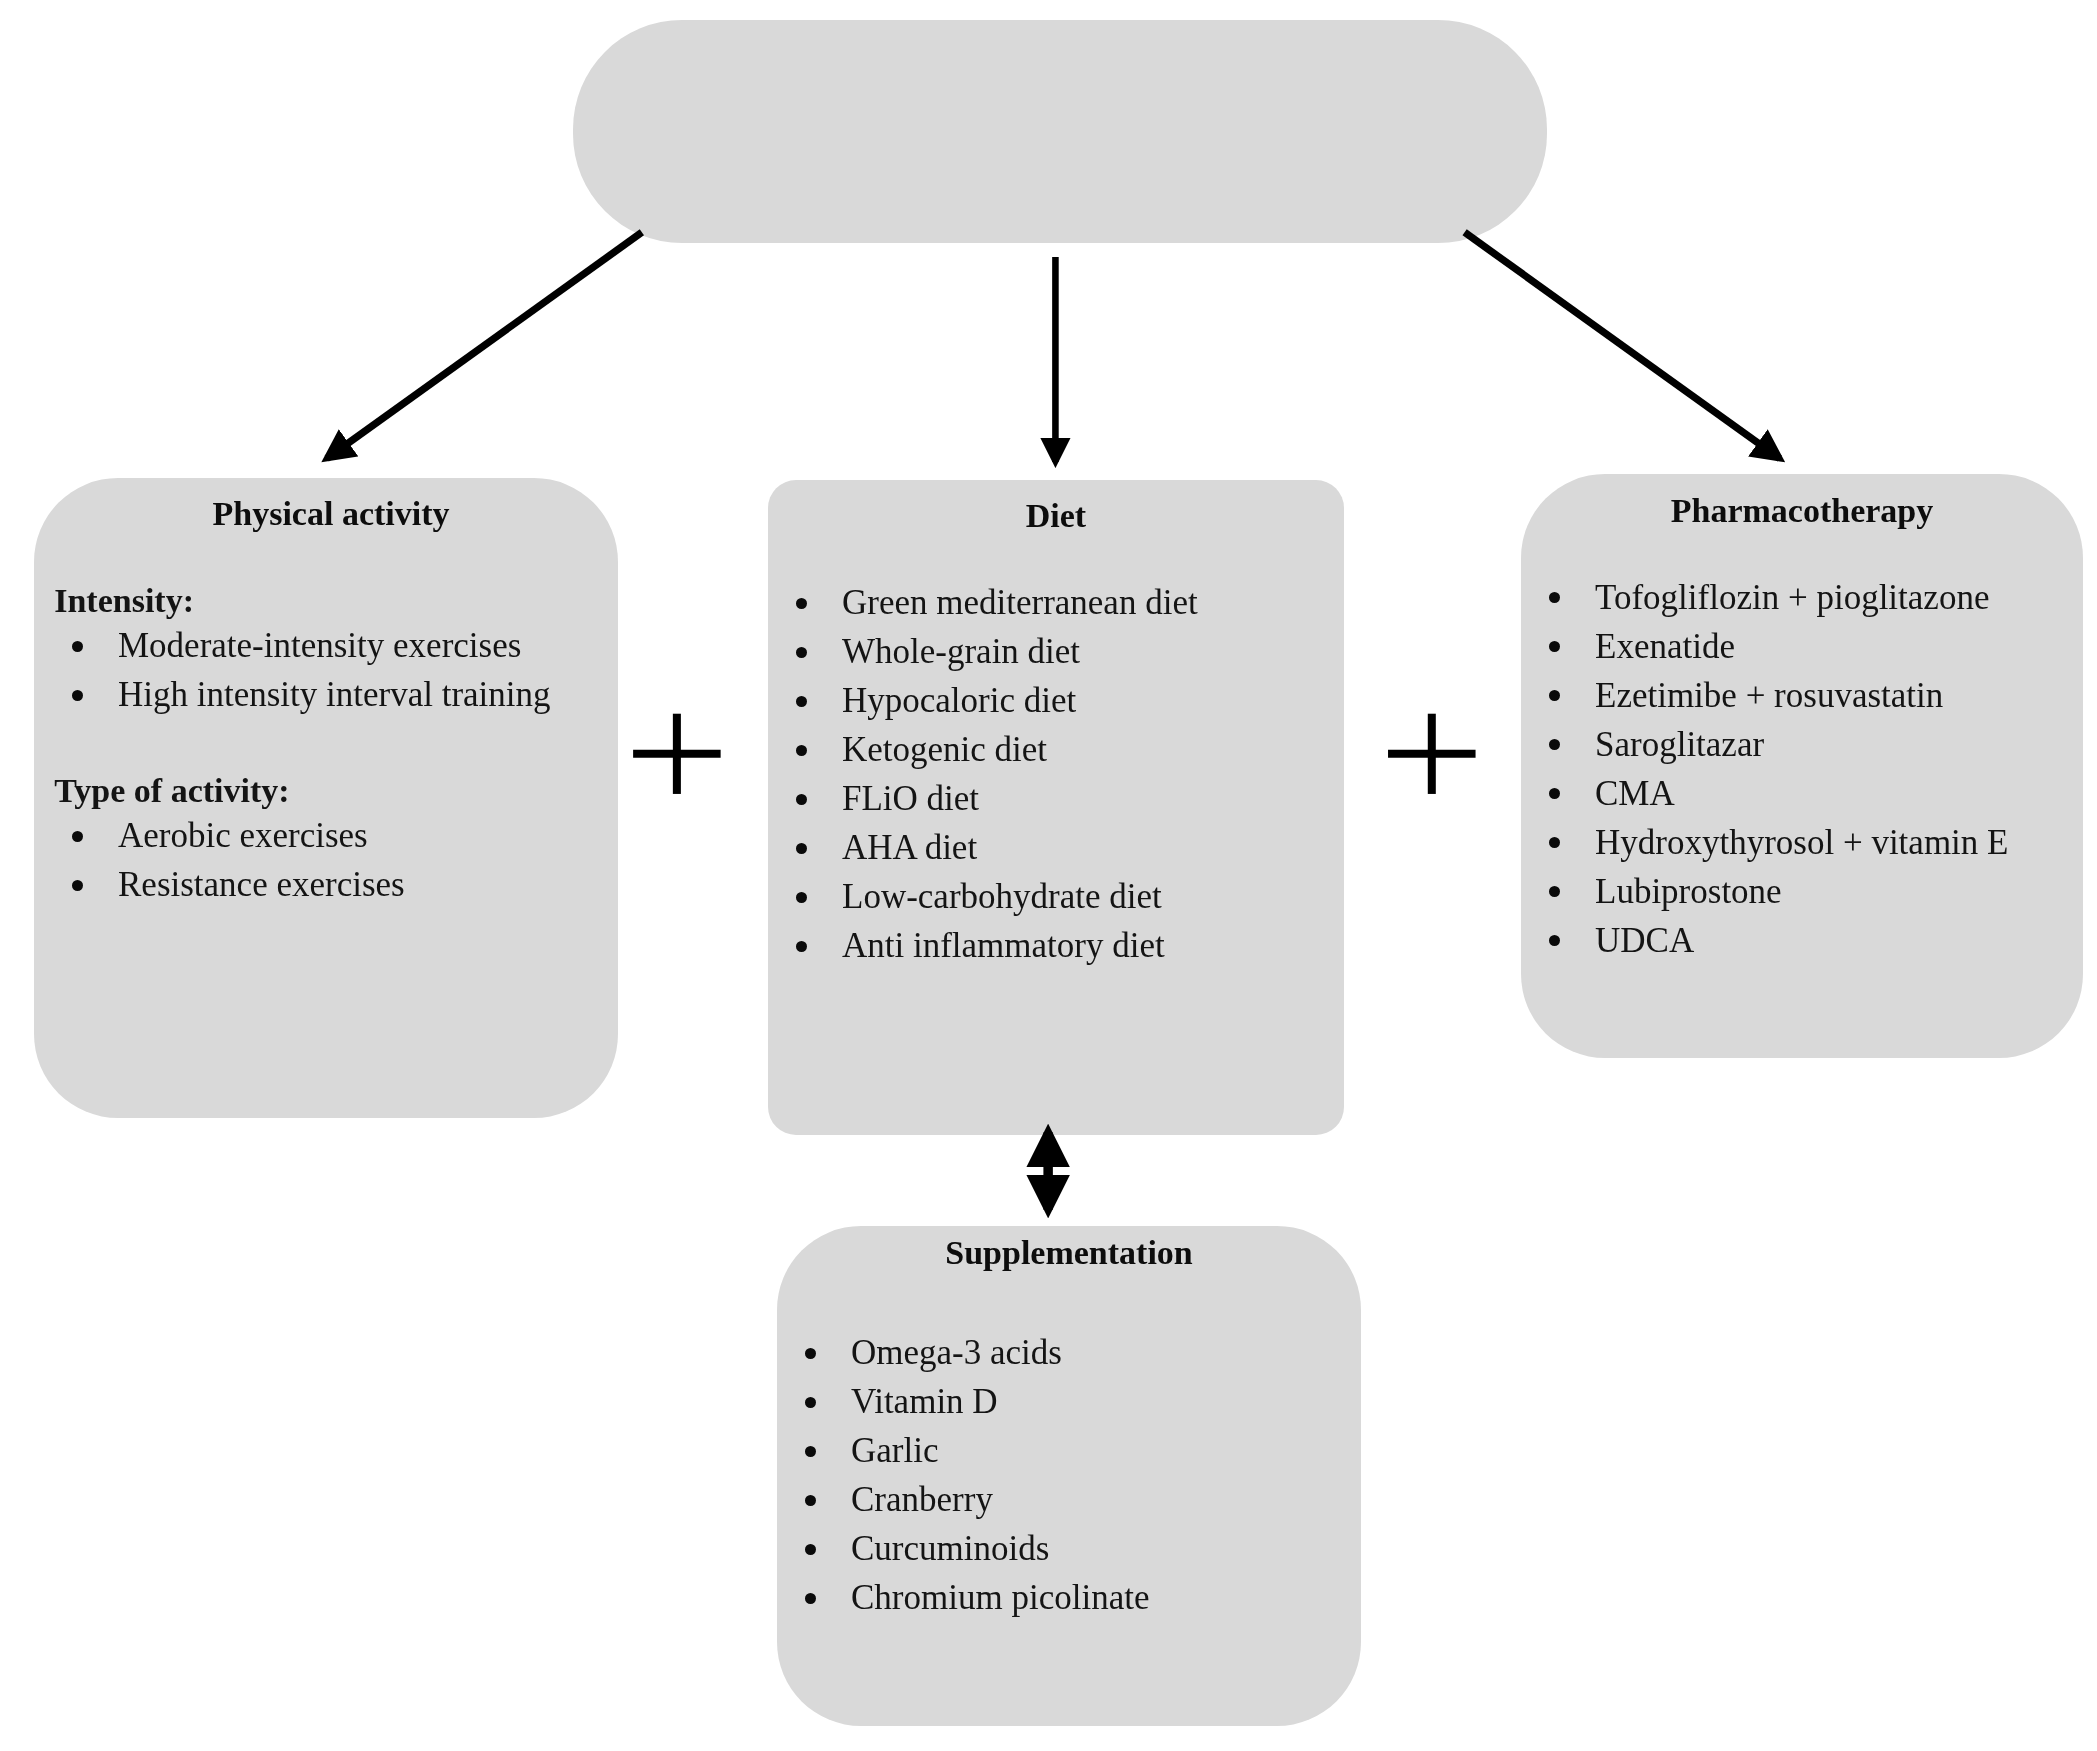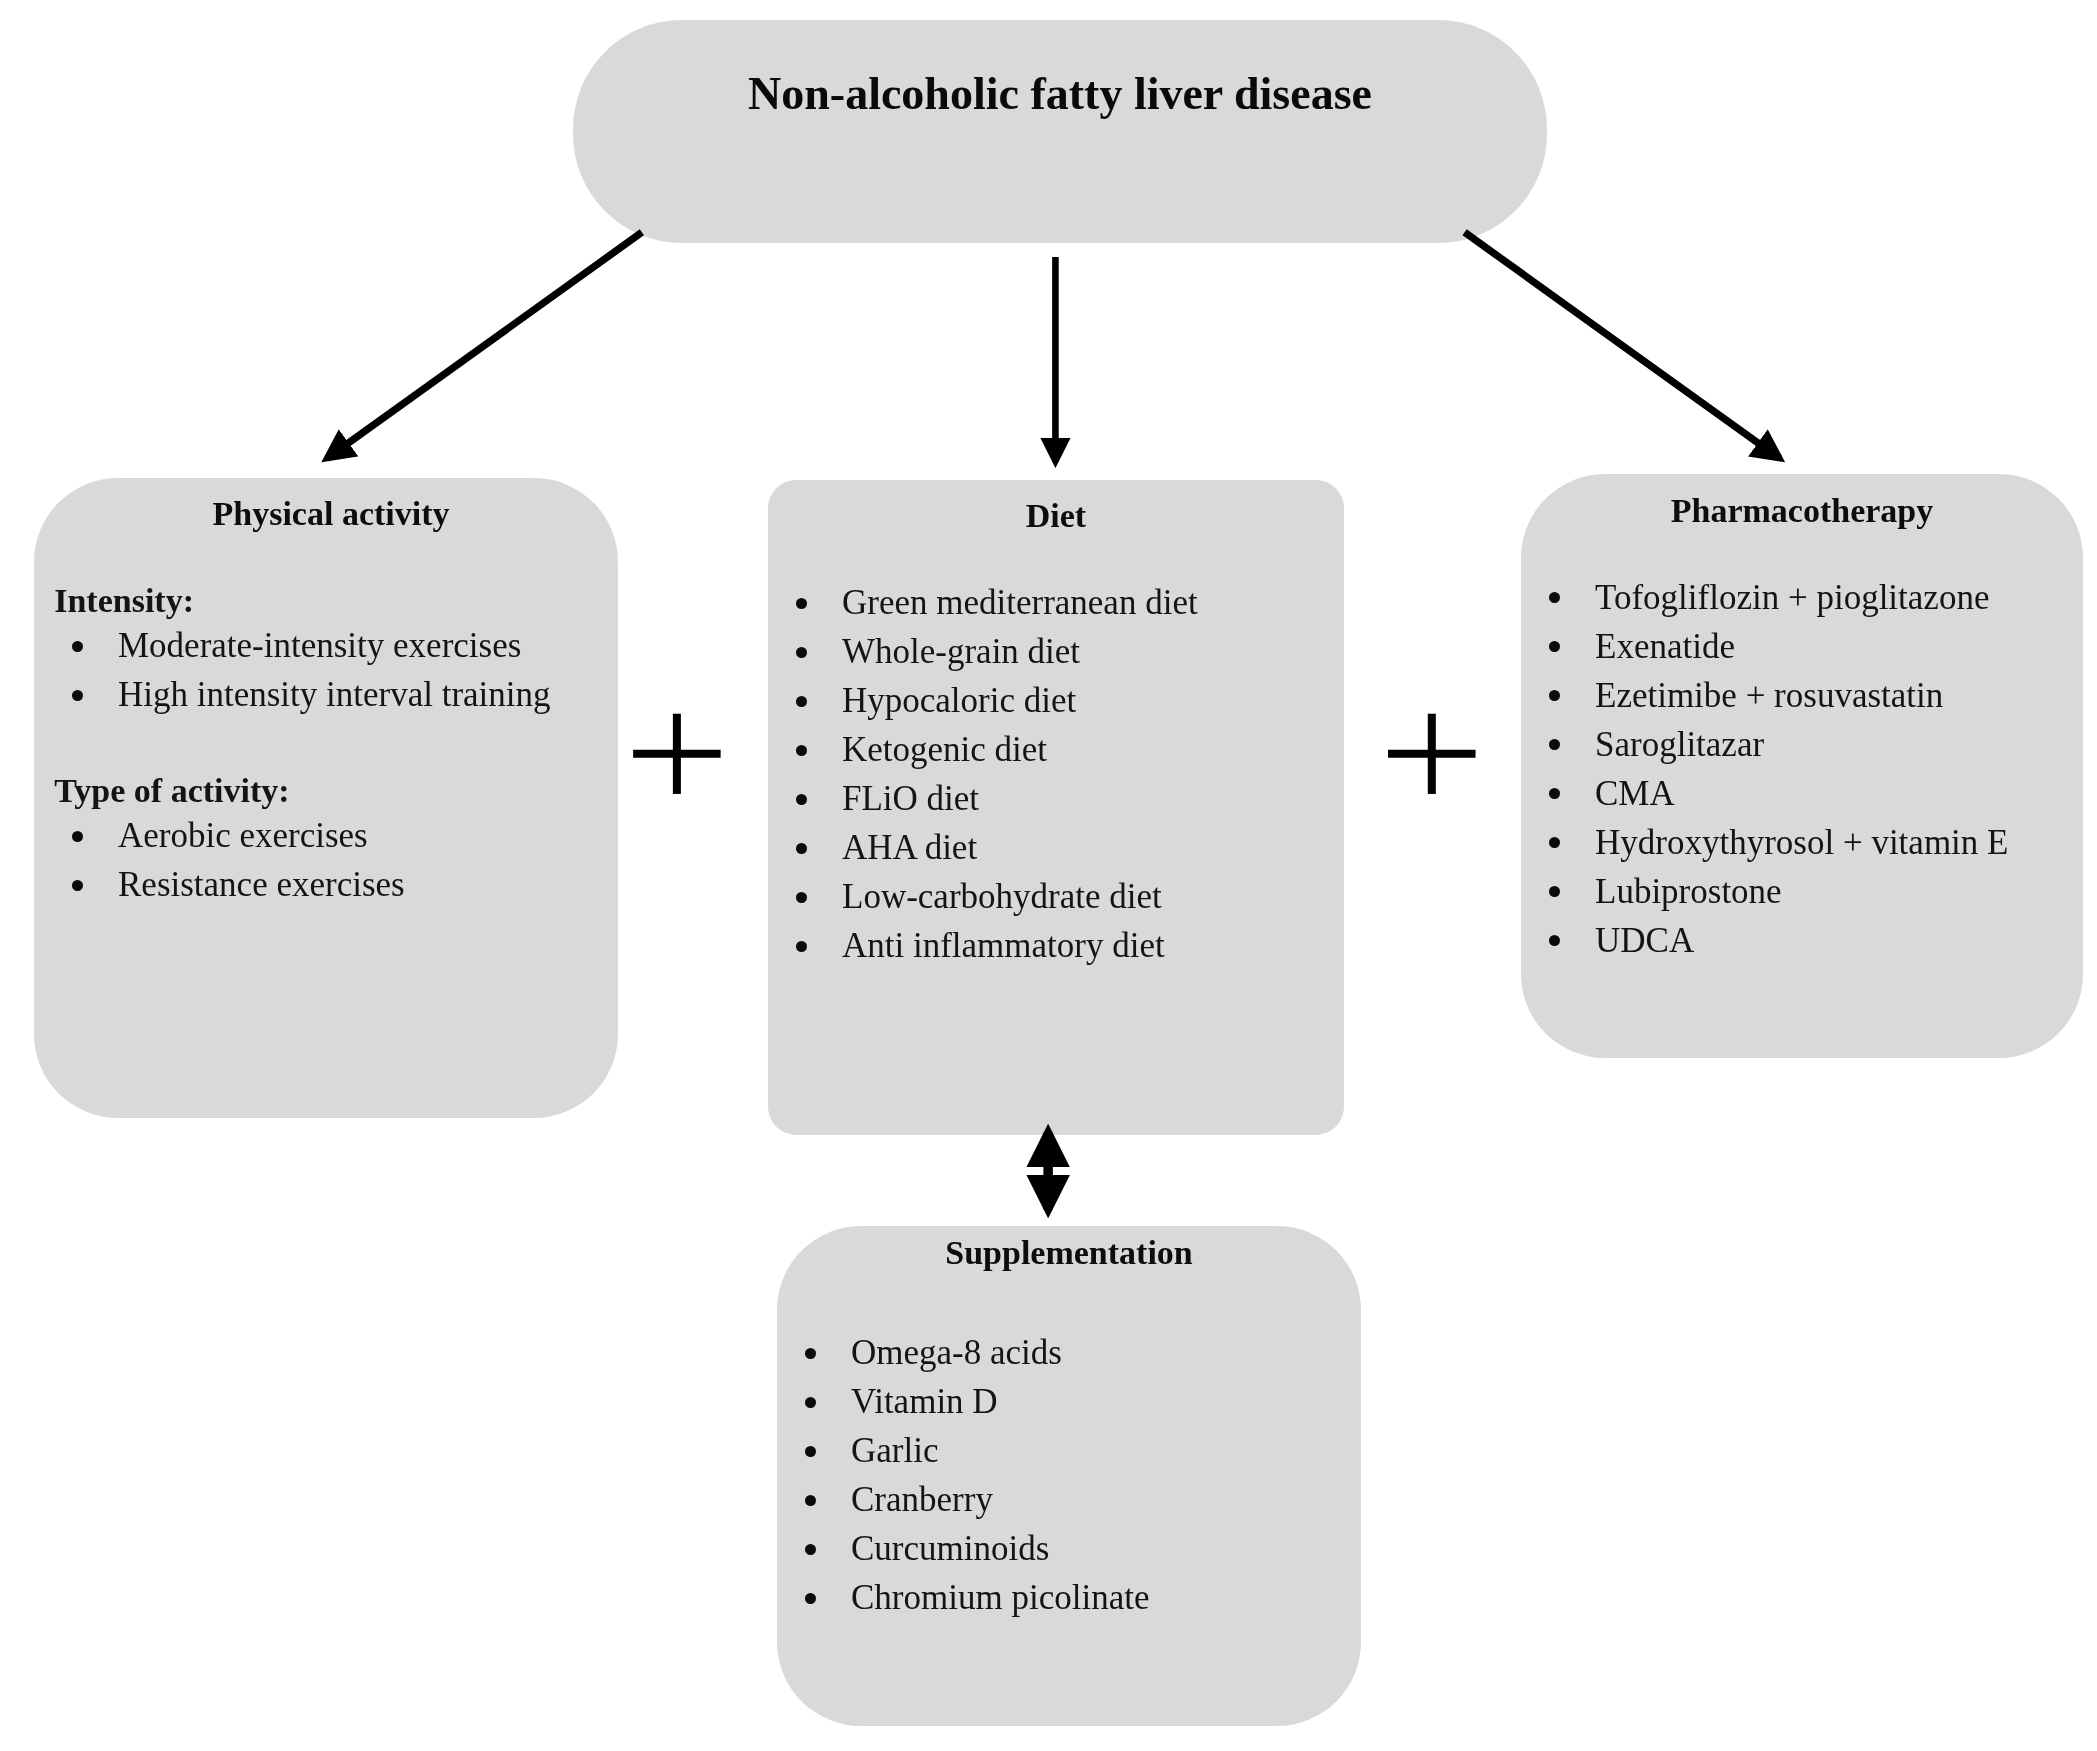--- a/index.html
+++ b/index.html
@@ -31,21 +31,20 @@
   .li{display:flex;align-items:center;height:49px;padding-left:28px;}
   .dot{flex:0 0 auto;width:11px;height:11px;border-radius:50%;background:#0a0a0a;}
   .li-text{margin-left:35px;font-size:35px;white-space:nowrap;}
 </style>
 </head>
 <body>
 
 <div class="canvas">
 
   <div class="node node-title">
-    <div class="title-line">Non-alcoholic fatty liver disease</div>
   </div>
 
   <div class="node node-pa">
     <span class="heading">Physical activity</span>
     <div class="sec sec1">
       <div class="section-label">Intensity:</div>
       <div class="list">
           <div class="li">
             <span class="dot"></span>
             <span class="li-text">Moderate-intensity exercises</span>
@@ -145,21 +144,21 @@
           <span class="li-text">UDCA</span>
         </div>
       </div>
   </div>
 
   <div class="node node-sup">
     <span class="heading">Supplementation</span>
     <div class="list">
         <div class="li">
           <span class="dot"></span>
-          <span class="li-text">Omega-8 acids</span>
+          <span class="li-text">Omega-3 acids</span>
         </div>
         <div class="li">
           <span class="dot"></span>
           <span class="li-text">Vitamin D</span>
         </div>
         <div class="li">
           <span class="dot"></span>
           <span class="li-text">Garlic</span>
         </div>
         <div class="li">

